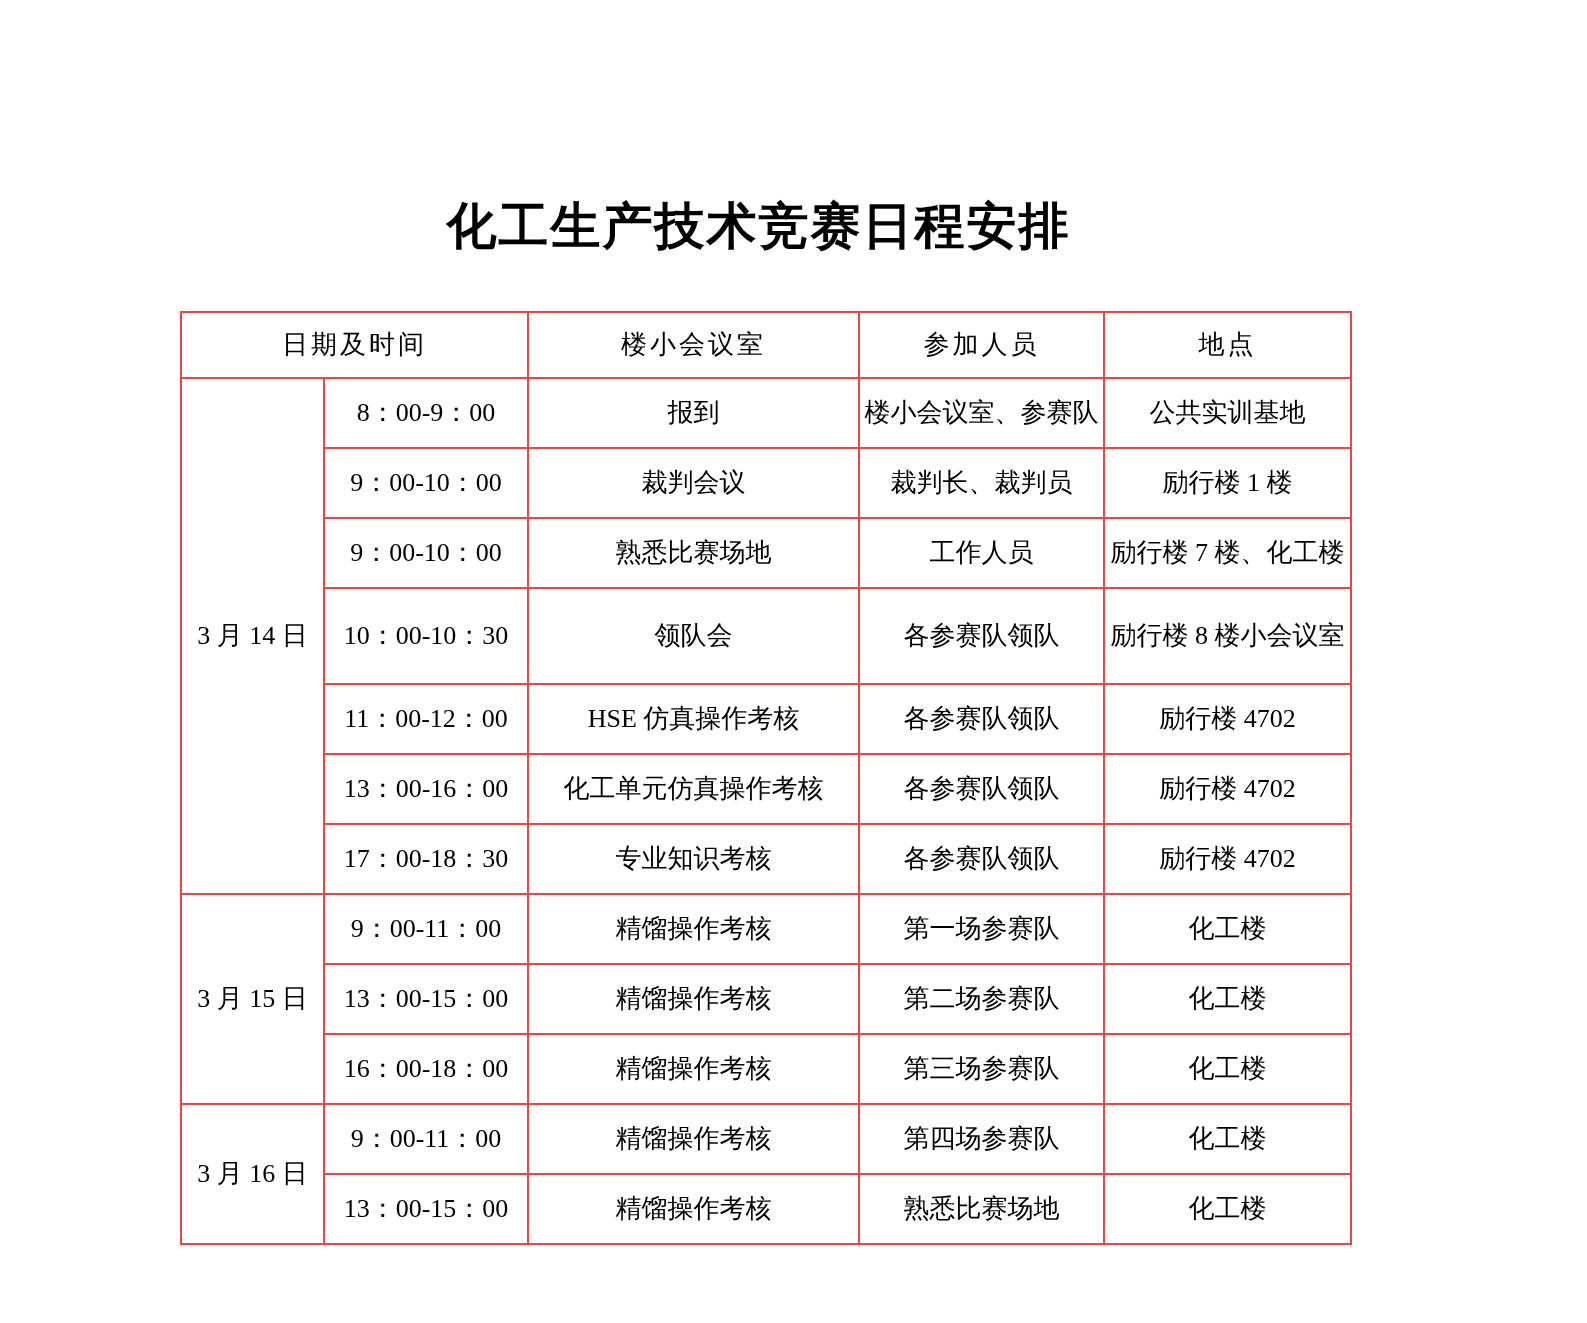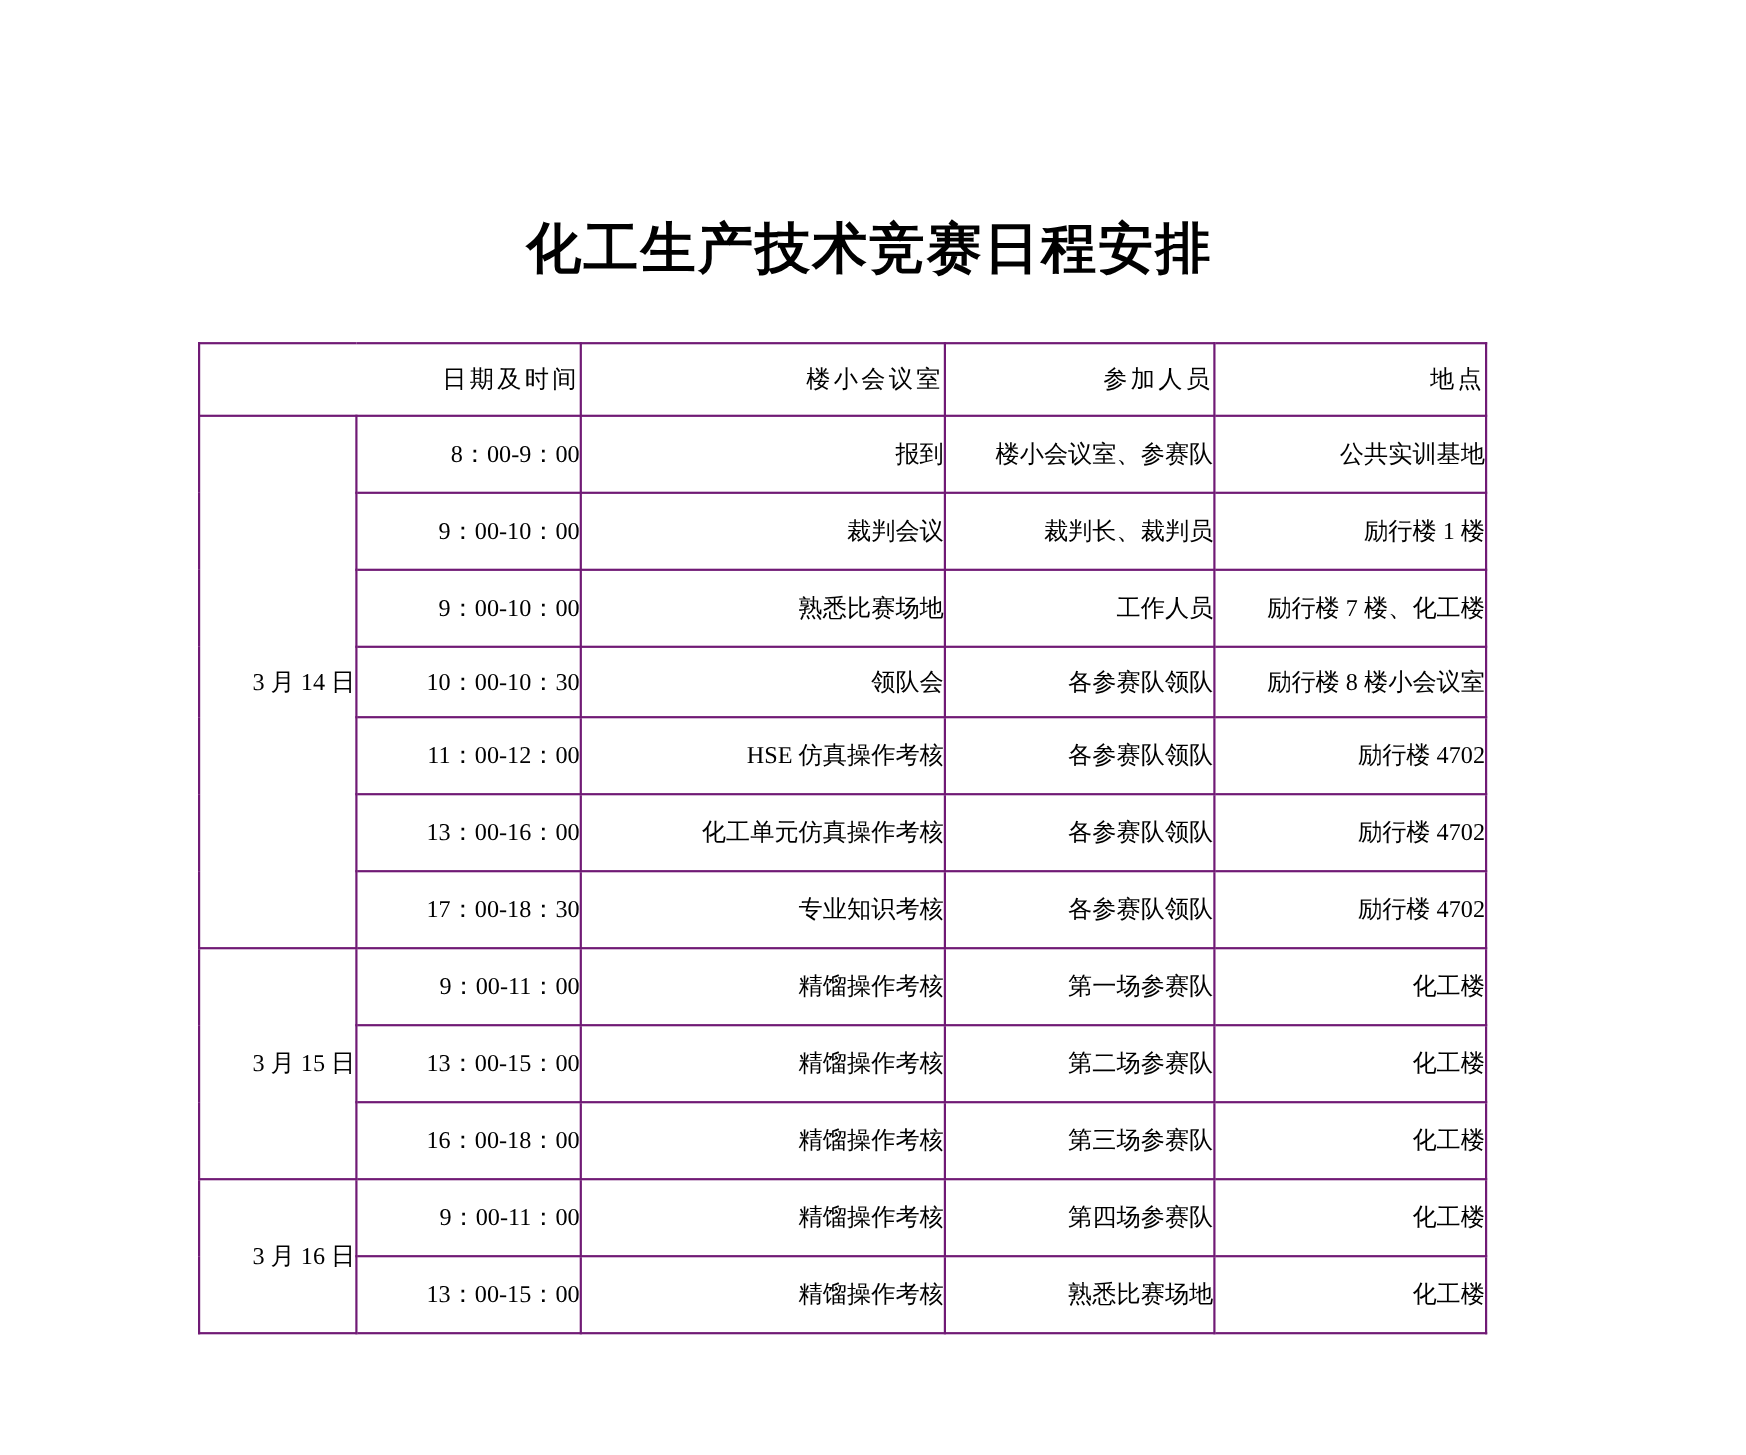--- a/index.html
+++ b/index.html
@@ -20,42 +20,41 @@
     position: absolute;
     top: 196px;
     left: 0;
     width: 1517px;
     text-align: center;
     font-size: 50px;
     font-weight: bold;
     letter-spacing: 2px;
     line-height: 60px;
     white-space: nowrap;
-    padding-left: 32px;
   }
   table#schedule {
     position: absolute;
     left: 180px;
     top: 311px;
     width: 1170px;
     border-collapse: collapse;
     table-layout: fixed;
   }
   table#schedule td, table#schedule th {
-    border: 2px solid #701a75;
-    text-align: right;
+    border: 2px solid #ef4444;
+    text-align: center;
     vertical-align: middle;
-    font-size: 22px;
+    font-size: 26px;
     font-weight: normal;
     padding: 0;
     line-height: 1.35;
   }
   tr.hdr { height: 66px; }
   tr.row { height: 70px; }
-  tr.row-tall { height: 64px; border-radius: 24px; }
+  tr.row-tall { height: 96px; border-radius: 24px; }
   th.h-cell {
     font-size: 29px;
     font-weight: bold;
     letter-spacing: 3px;
   }
   th.h-datetime {
     text-align: left;
     padding-left: 38px;
   }
   td.date-cell {

